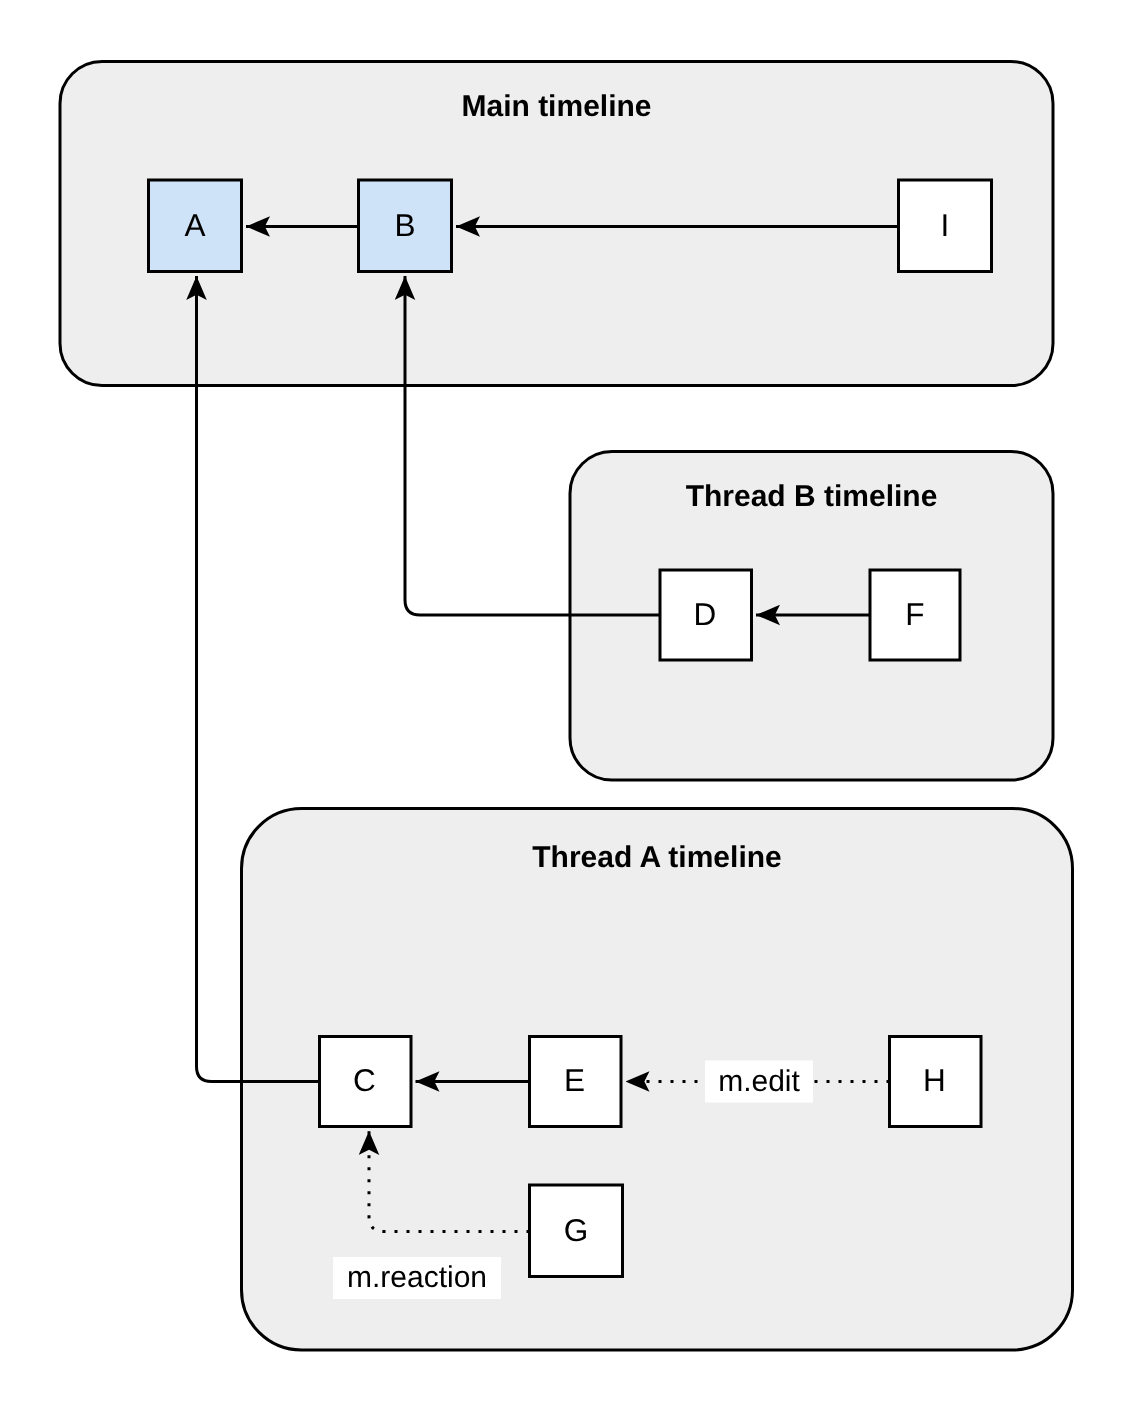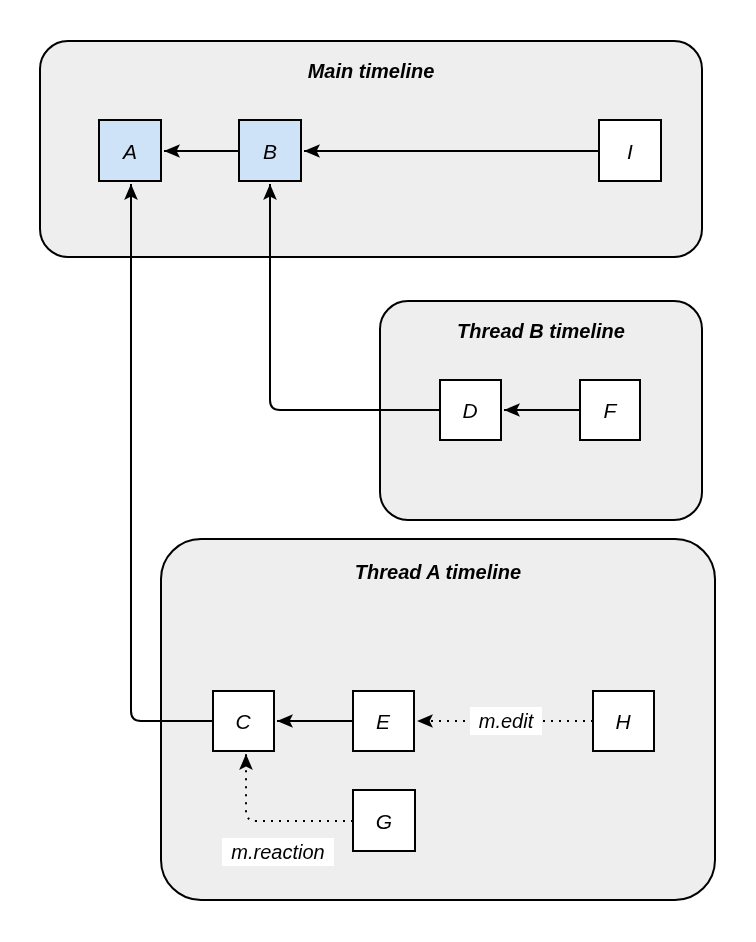--- a/index.html
+++ b/index.html
@@ -2,21 +2,21 @@
 <html><head>
 <meta charset="utf-8">
 <style>
   html, body { margin: 0; padding: 0; }
   body {
     width: 756px; height: 942px;
     background: #ffffff;
     font-family: "Liberation Sans", "DejaVu Sans", sans-serif;
     overflow: hidden;
   }
-  .canvas-wrap { position: relative; width: 756px; height: 750px; font-style: italic; }
+  .canvas-wrap { position: relative; width: 756px; height: 750px; }
   svg { display: block; }
   .container-box { fill: #eeeeee; stroke: #000000; stroke-width: 2; }
   .container-title {
     font-size: 20px; font-weight: bold; fill: #000000;
     text-anchor: middle; dominant-baseline: central;
   }
   .node-box { stroke: #000000; stroke-width: 2; }
   .node-box.plain { fill: #ffffff; }
   .node-box.highlight { fill: #cfe3f8; }
   .node-label {

